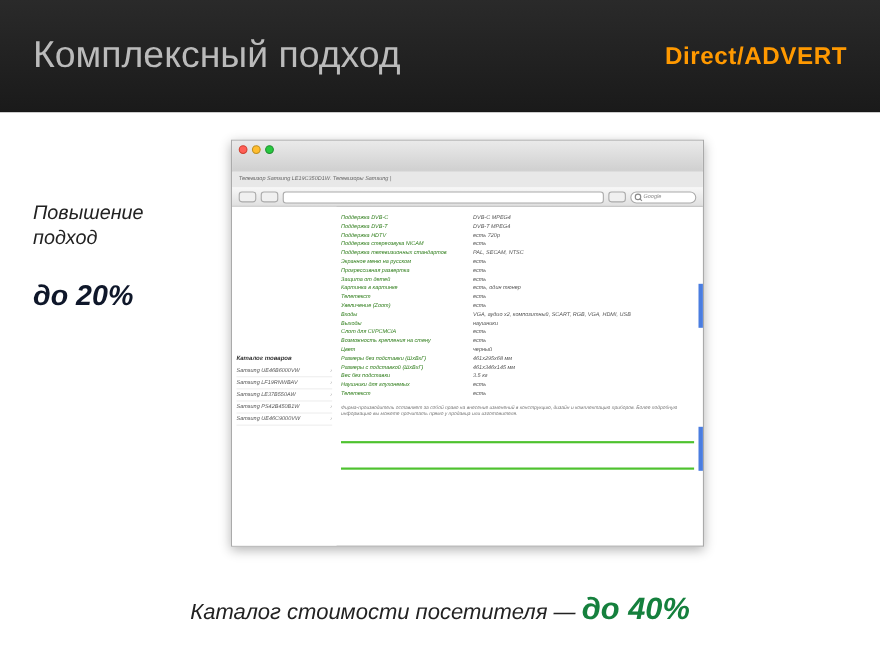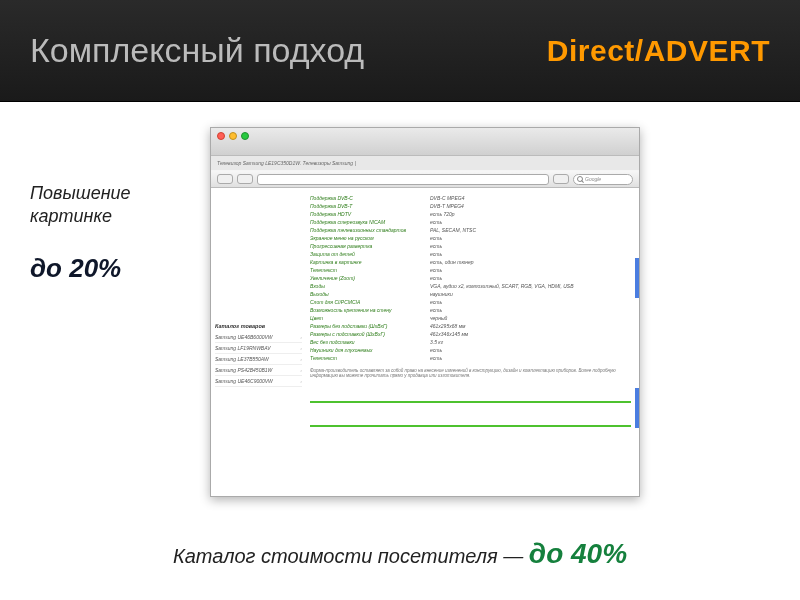--- a/index.html
+++ b/index.html
@@ -1,19 +1,19 @@
 <!DOCTYPE html>
 <html><head>
 <meta charset="utf-8">
 <style>
   * { margin: 0; padding: 0; box-sizing: border-box; }
   body { font-family: Arial, sans-serif; background: #fff; width: 800px; height: 600px; overflow: hidden; }
   .header { background: linear-gradient(#2a2a2a, #1a1a1a); height: 102px; display: flex; align-items: center; padding: 0 30px; border-bottom: 1px solid #000; }
   .header h1 { color: #bbb; font-size: 34px; font-weight: normal; flex: 1; }
-  .logo { color: #f90; font-size: 30px; font-weight: bold; letter-spacing: 0.5px; }
+  .logo { color: #f90; font-size: 22px; font-weight: bold; letter-spacing: 0.5px; }
   .logo .slash { color: #f90; }
   .content { position: relative; padding: 30px 30px 6px 30px; height: 510px; font-style: italic; }
   .left-text { position: absolute; left: 30px; top: 80px; width: 160px; font-size: 18px; color: #222; line-height: 1.3; }
   .left-text .highlight { color: #0f172a; font-size: 26px; font-weight: bold; }
   .browser-shot { position: absolute; left: 210px; top: 25px; width: 430px; height: 370px; border: 1px solid #aaa; box-shadow: 0 3px 10px rgba(0,0,0,0.3); background: #fff; font-size: 6px; }
   .browser-chrome { background: linear-gradient(#eaeaea,#d0d0d0); height: 28px; border-bottom: 1px solid #bbb; }
   .traffic { display: flex; gap: 4px; padding: 4px 6px; }
   .dot { width: 8px; height: 8px; border-radius: 50%; }
   .dot.r { background: #ff5f56; border:1px solid #d04030;}
   .dot.y { background: #ffbd2e; border:1px solid #c09020;}
@@ -48,21 +48,21 @@
   <h1>Комплексный подход</h1>
   <div class="logo">
     <span>Direct</span><span class="slash">/</span><span>ADVERT</span>
   </div>
 </div>
 
 <div class="content">
 
   <div class="left-text">
     <span>Повышение</span><br>
-    <span>картинке</span><br>
+    <span>подход</span><br>
     <br>
     <span class="highlight">до 20%</span>
   </div>
 
   <div class="browser-shot">
     <div class="browser-chrome">
       <div class="traffic">
         <div class="dot r"></div>
         <div class="dot y"></div>
         <div class="dot g"></div>

